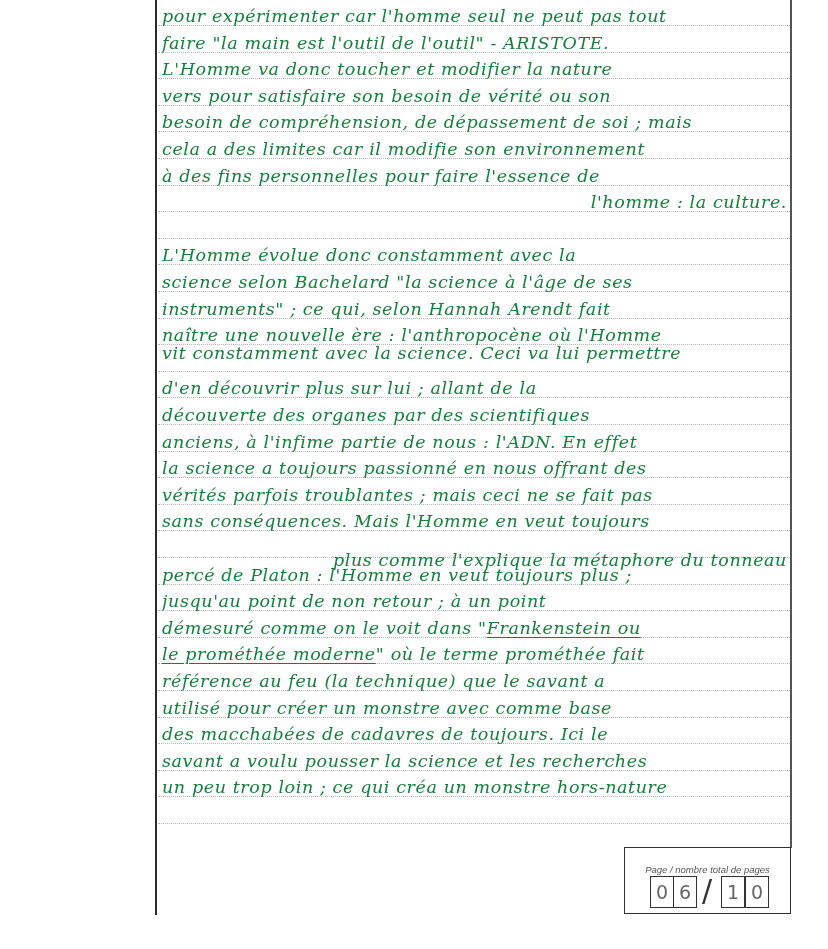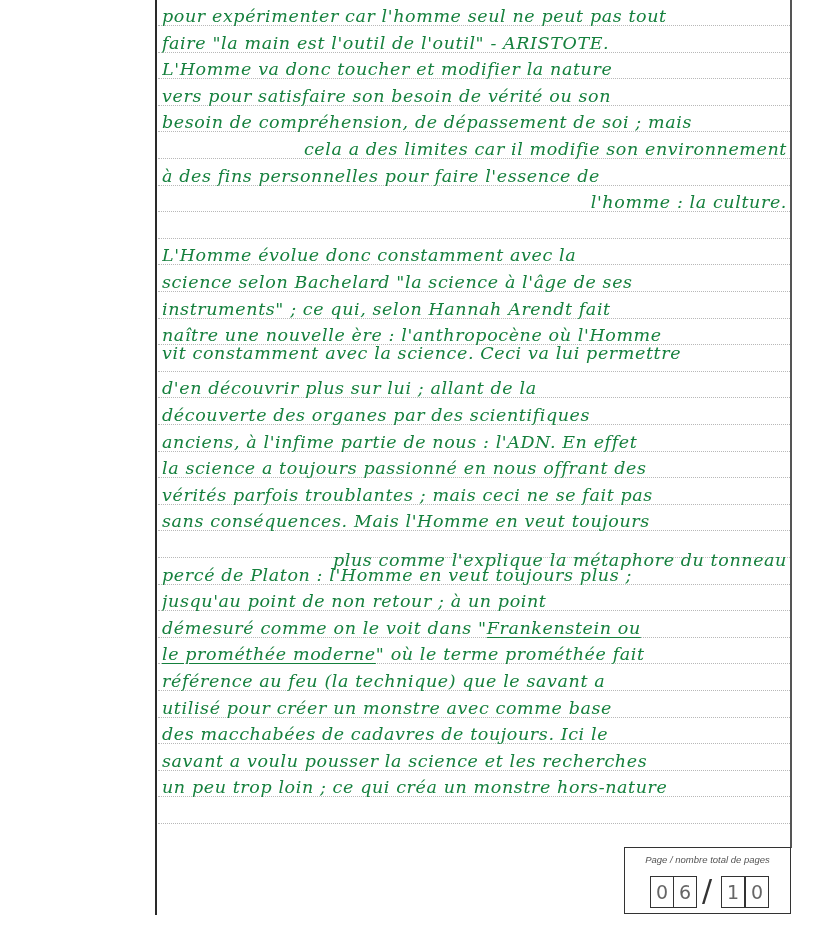--- a/index.html
+++ b/index.html
@@ -10,21 +10,21 @@
   .border-right { position:absolute; left:790px; top:0; width:2px; height:848px; background:#555; }
   .rule { position:absolute; left:158px; width:632px; height:0;
           border-top:1.5px dotted #b8b8b8; }
   .line-text { position:absolute; left:162px; width:625px; height:26px;
                font-family: "DejaVu Serif", serif; font-style:italic;
                font-size:17.5px; color:#15803d; white-space:nowrap;
                letter-spacing:0.6px; line-height:22px; overflow:hidden; }
   .underline { text-decoration: underline; text-underline-offset:3px; }
   .pager-box { position:absolute; left:624px; top:847px; width:167px; height:67px;
                border:1.5px solid #333; box-sizing:border-box; }
-  .pager-label { position:absolute; left:0; right:0; top:6px; text-align:center;
+  .pager-label { position:absolute; left:0; right:0; top:16px; text-align:center;
                  font-family:"Liberation Sans", sans-serif; font-style:italic;
                  font-size:9.5px; color:#555; }
   .digit { position:absolute; top:28px; width:24px; height:32px; border:1.5px solid #333;
            box-sizing:border-box; text-align:center; line-height:30px;
            font-family:"DejaVu Sans", sans-serif; font-size:19px; color:#666; }
   .slash { position:absolute; top:26px; left:77px; font-size:30px; line-height:34px;
            color:#333; font-family:"DejaVu Sans", sans-serif; }
 </style>
 </head>
 <body>
@@ -65,21 +65,21 @@
       <div class="rule" style="top: 770px;"></div>
       <div class="rule" style="top: 796px;"></div>
       <div class="rule" style="top: 823px;"></div>
     </div>
   <div id="lines">
       <div class="line-text" style="top: 5px;">pour expérimenter car l'homme seul ne peut pas tout</div>
       <div class="line-text" style="top: 32px;">faire "la main est l'outil de l'outil" - ARISTOTE.</div>
       <div class="line-text" style="top: 58px; font-style: italic;">L'Homme va donc toucher et modifier la nature</div>
       <div class="line-text" style="top: 85px;">vers pour satisfaire son besoin de vérité ou son</div>
       <div class="line-text" style="top: 111px;">besoin de compréhension, de dépassement de soi ; mais</div>
-      <div class="line-text" style="top: 138px; text-align: right;">cela a des limites car il modifie son environnement</div>
+      <div class="line-text" style="top: 138px;">cela a des limites car il modifie son environnement</div>
       <div class="line-text" style="top: 165px;">à des fins personnelles pour faire l'essence de</div>
       <div class="line-text" style="top: 191px; text-align: right;">l'homme : la culture.</div>
       <div class="line-text" style="top: 218px;"></div>
       <div class="line-text" style="top: 244px;">L'Homme évolue donc constamment avec la</div>
       <div class="line-text" style="top: 271px;">science selon Bachelard "la science à l'âge de ses</div>
       <div class="line-text" style="top: 298px;">instruments" ; ce qui, selon Hannah Arendt fait</div>
       <div class="line-text" style="top: 324px;">naître une nouvelle ère : l'anthropocène où l'Homme</div>
       <div class="line-text" style="top: 342px;">vit constamment avec la science. Ceci va lui permettre</div>
       <div class="line-text" style="top: 377px;">d'en découvrir plus sur lui ; allant de la</div>
       <div class="line-text" style="top: 404px;">découverte des organes par des scientifiques</div>

